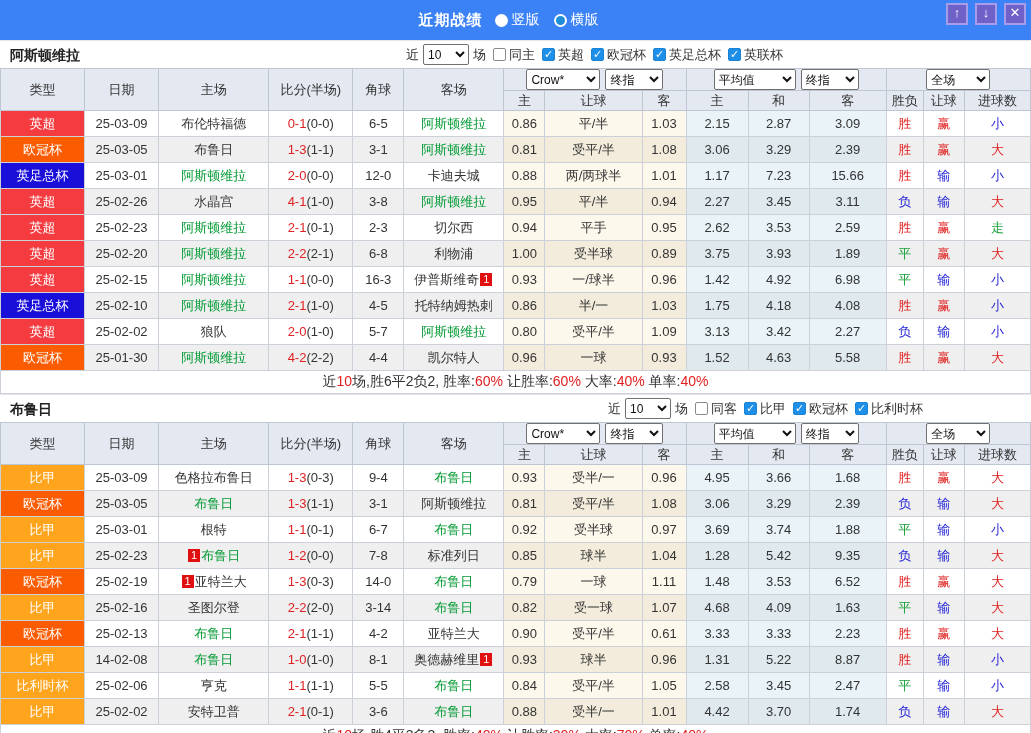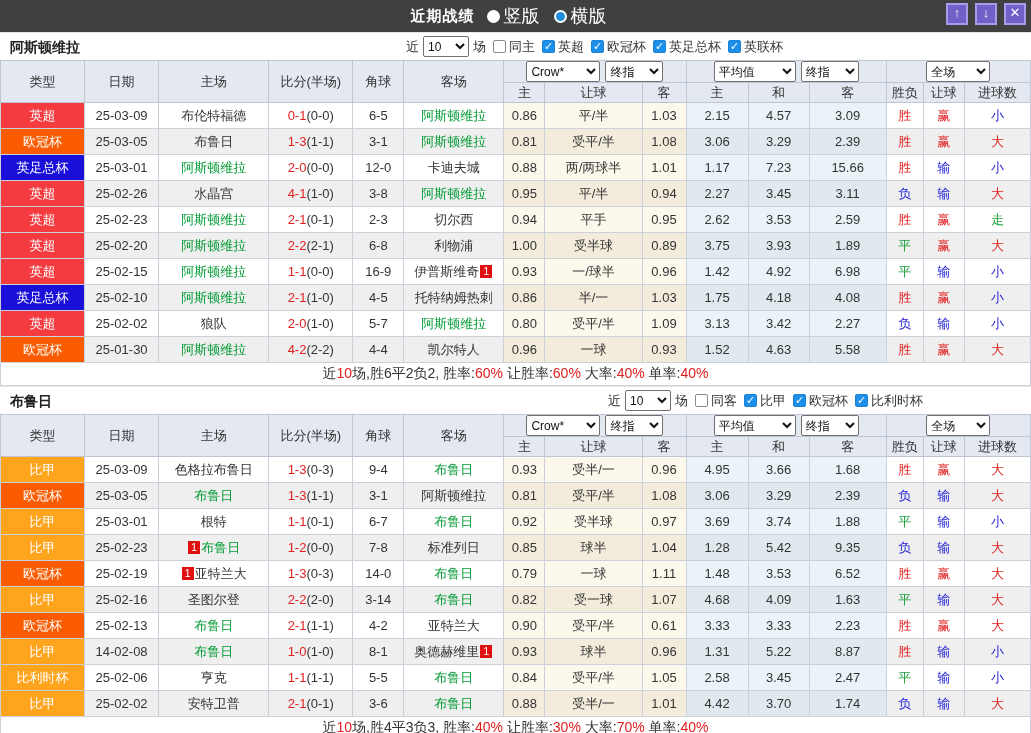--- a/index.html
+++ b/index.html
@@ -5,26 +5,26 @@
   * { box-sizing: border-box; margin: 0; padding: 0; }
   body {
     font-family: "Liberation Sans", "DejaVu Sans", sans-serif;
     background: #fff;
     width: 1031px;
   }
   #app { width: 1031px; border-bottom: 1px solid #cfcfcf; }
 
   
   .titlebar {
-    height: 32px; background: #404040; color: #fff;
+    height: 40px; background: #3b82f6; color: #fff;
     display: flex; align-items: center; justify-content: center;
     position: relative;
   }
   .titlebar .title { font-size: 15px; font-weight: bold; letter-spacing: 1px; }
-  .radio-group { display: flex; align-items: center; margin-left: 12px; font-size: 18px; }
+  .radio-group { display: flex; align-items: center; margin-left: 12px; font-size: 14px; }
   .radio-item { display: flex; align-items: center; margin-right: 14px; cursor: pointer; }
   .radio {
     width: 13px; height: 13px; border-radius: 50%;
     background: #fff; display: inline-block; margin-right: 4px; position: relative;
   }
   .radio.checked::after {
     content: ""; position: absolute; left: 2px; top: 2px;
     width: 9px; height: 9px; border-radius: 50%; background: #1e8ed8;
   }
   .win-buttons { position: absolute; right: 5px; top: 3px; display: flex; gap: 7px; }
@@ -186,21 +186,21 @@
               <td class="league-cell" style="background: rgb(244, 59, 64);">英超</td>
               <td>25-03-09</td>
               <td><span class="team">布伦特福德</span></td>
               <td><span class="ft">0-1</span><span class="ht">(0-0)</span></td>
               <td>6-5</td>
               <td><span class="team focal">阿斯顿维拉</span></td>
               <td class="crow">0.86</td>
               <td class="crow">平/半</td>
               <td class="crow">1.03</td>
               <td class="avg">2.15</td>
-              <td class="avg">4.57</td>
+              <td class="avg">2.87</td>
               <td class="avg">3.09</td>
               <td style="color: rgb(224, 32, 32);">胜</td>
               <td style="color: rgb(224, 32, 32);">赢</td>
               <td style="color: rgb(35, 35, 214);">小</td>
             </tr>
             <tr class="even">
               <td class="league-cell" style="background: rgb(251, 91, 1);">欧冠杯</td>
               <td>25-03-05</td>
               <td><span class="team">布鲁日</span></td>
               <td><span class="ft">1-3</span><span class="ht">(1-1)</span></td>
@@ -282,21 +282,21 @@
               <td class="avg">1.89</td>
               <td style="color: rgb(24, 160, 56);">平</td>
               <td style="color: rgb(224, 32, 32);">赢</td>
               <td style="color: rgb(224, 32, 32);">大</td>
             </tr>
             <tr class="odd">
               <td class="league-cell" style="background: rgb(244, 59, 64);">英超</td>
               <td>25-02-15</td>
               <td><span class="team focal">阿斯顿维拉</span></td>
               <td><span class="ft">1-1</span><span class="ht">(0-0)</span></td>
-              <td>16-9</td>
+              <td>16-3</td>
               <td><span class="team">伊普斯维奇</span><span class="card">1</span></td>
               <td class="crow">0.93</td>
               <td class="crow">一/球半</td>
               <td class="crow">0.96</td>
               <td class="avg">1.42</td>
               <td class="avg">4.92</td>
               <td class="avg">6.98</td>
               <td style="color: rgb(24, 160, 56);">平</td>
               <td style="color: rgb(35, 35, 214);">输</td>
               <td style="color: rgb(35, 35, 214);">小</td>

